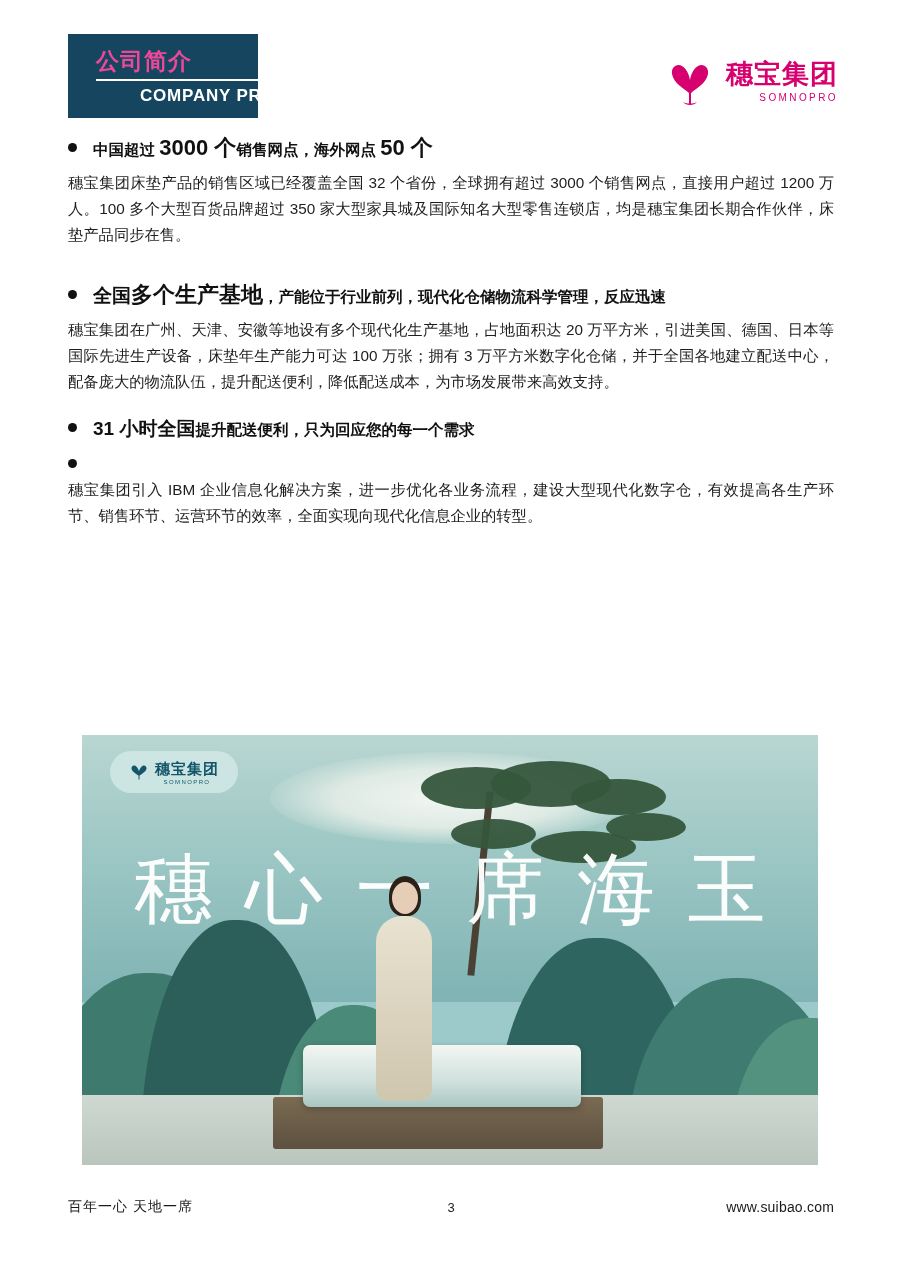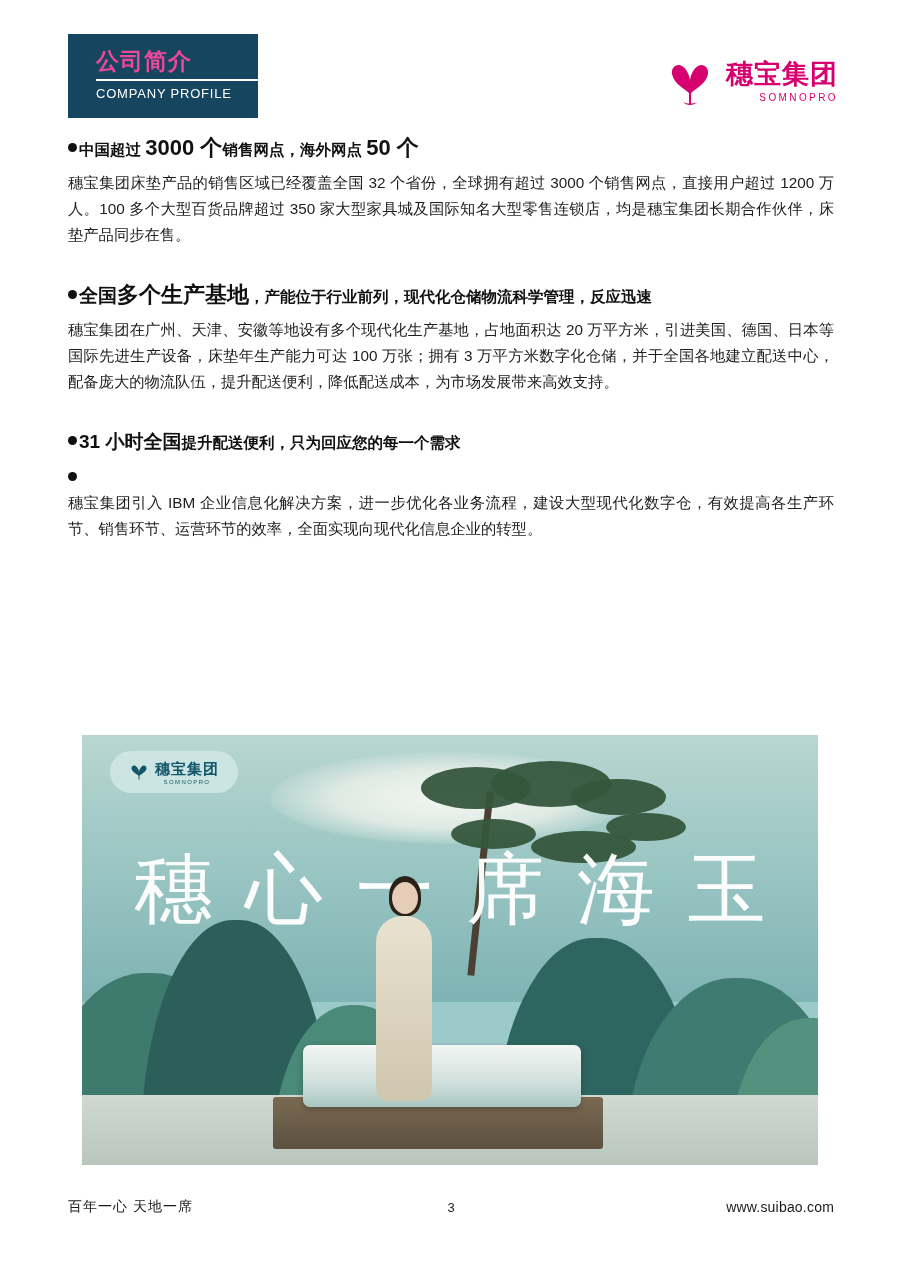--- a/index.html
+++ b/index.html
@@ -44,24 +44,25 @@
     letter-spacing: 1px;
     line-height: 30px;
   }
   .header-rule {
     width: 162px;
     height: 2px;
     background: #ffffff;
     margin: 3px 0 5px 0;
   }
   .header-title-en {
-    font-size: 13px;
-    font-weight: normal;
+    font-size: 17px;
+    font-weight: bold;
     color: #ffffff;
     letter-spacing: 0.8px;
+    margin-left: 44px;
   }
 
   
   .logo {
     position: absolute;
     right: 62px;
     top: 18px;
     height: 60px;
     display: flex;
     align-items: center;
@@ -98,21 +99,21 @@
     left: 68px;
     top: 132px;
     width: 766px;
   }
   .section {
     margin-bottom: 22px;
   }
   .sec-head {
     display: flex;
     align-items: baseline;
-    gap: 2px;
+    gap: 16px;
     margin-bottom: 6px;
   }
   .bullet {
     width: 9px;
     height: 9px;
     border-radius: 50%;
     background: #111;
     flex: 0 0 auto;
     position: relative;
     top: -3px;
@@ -128,21 +129,21 @@
   .body-text {
     font-size: 15.3px;
     line-height: 1.72;
     color: #1d1d1d;
     text-align: justify;
     margin: 0;
   }
 
   
   #sec-0 { margin-bottom: 30px; }
-  #sec-1 { margin-bottom: 32px; }
+  #sec-1 { margin-bottom: 19px; }
   #sec-2 { margin-bottom: 20px; }
   #sec-3 { margin-bottom: 10px; }
 
   
   .hero {
     position: absolute;
     left: 82px;
     top: 735px;
     width: 736px;
     height: 430px;

